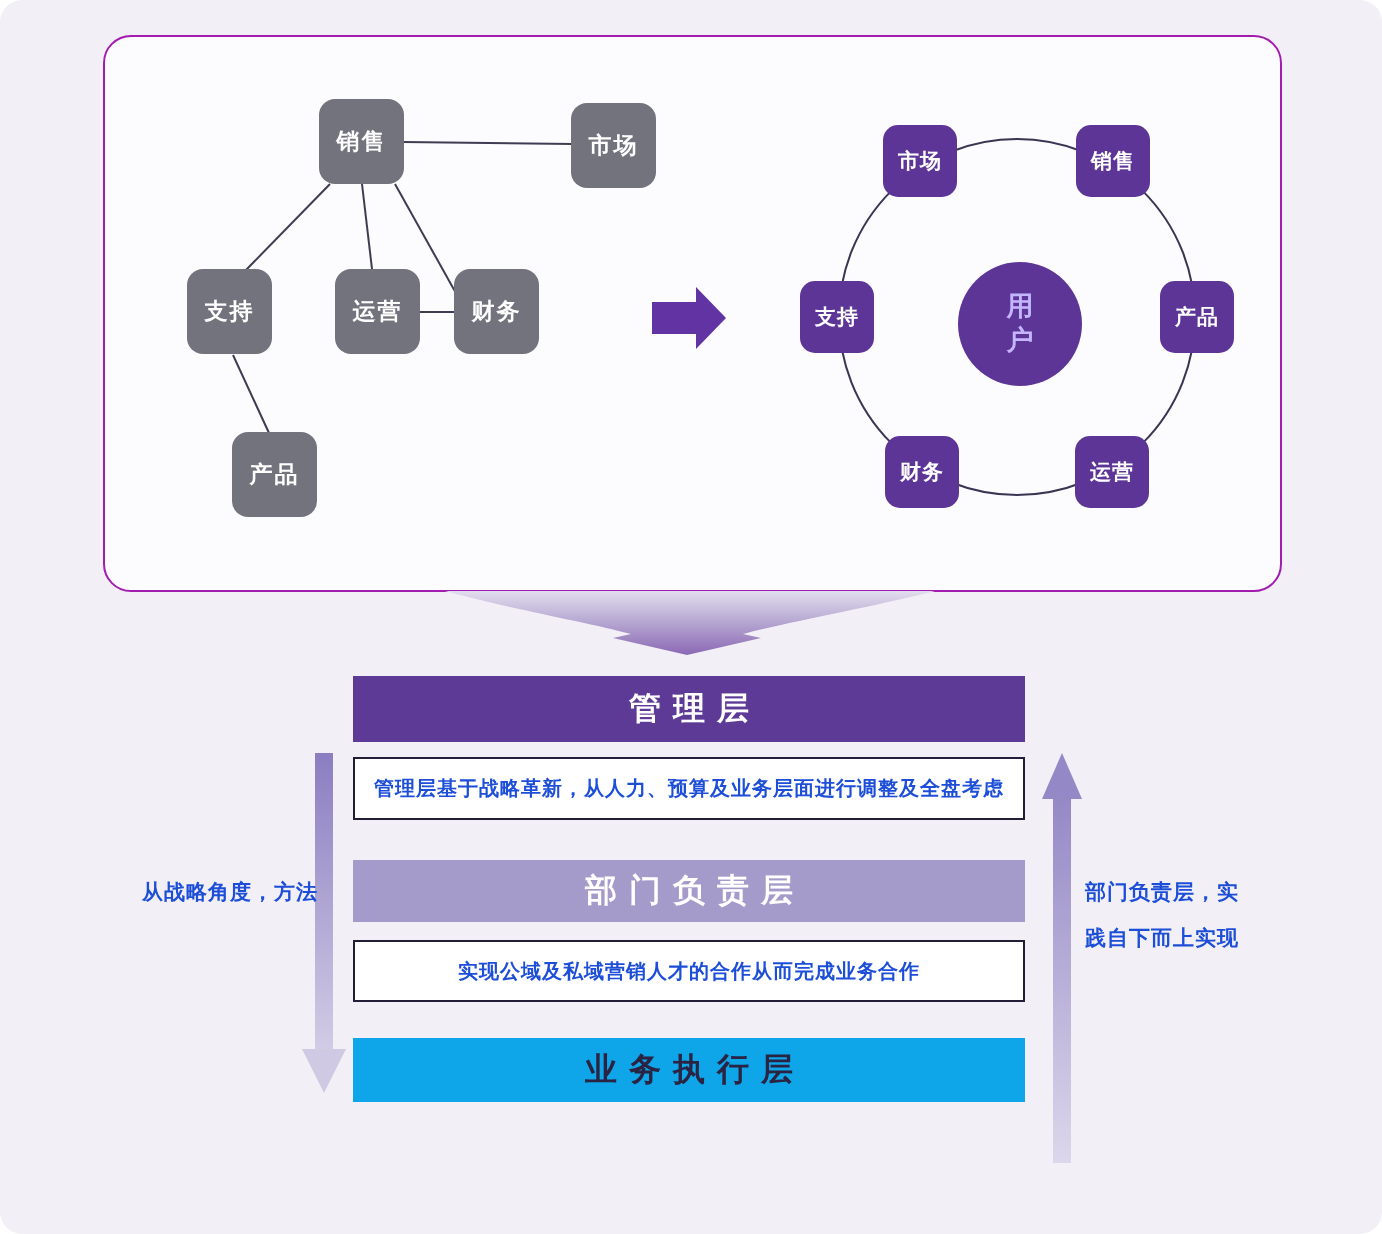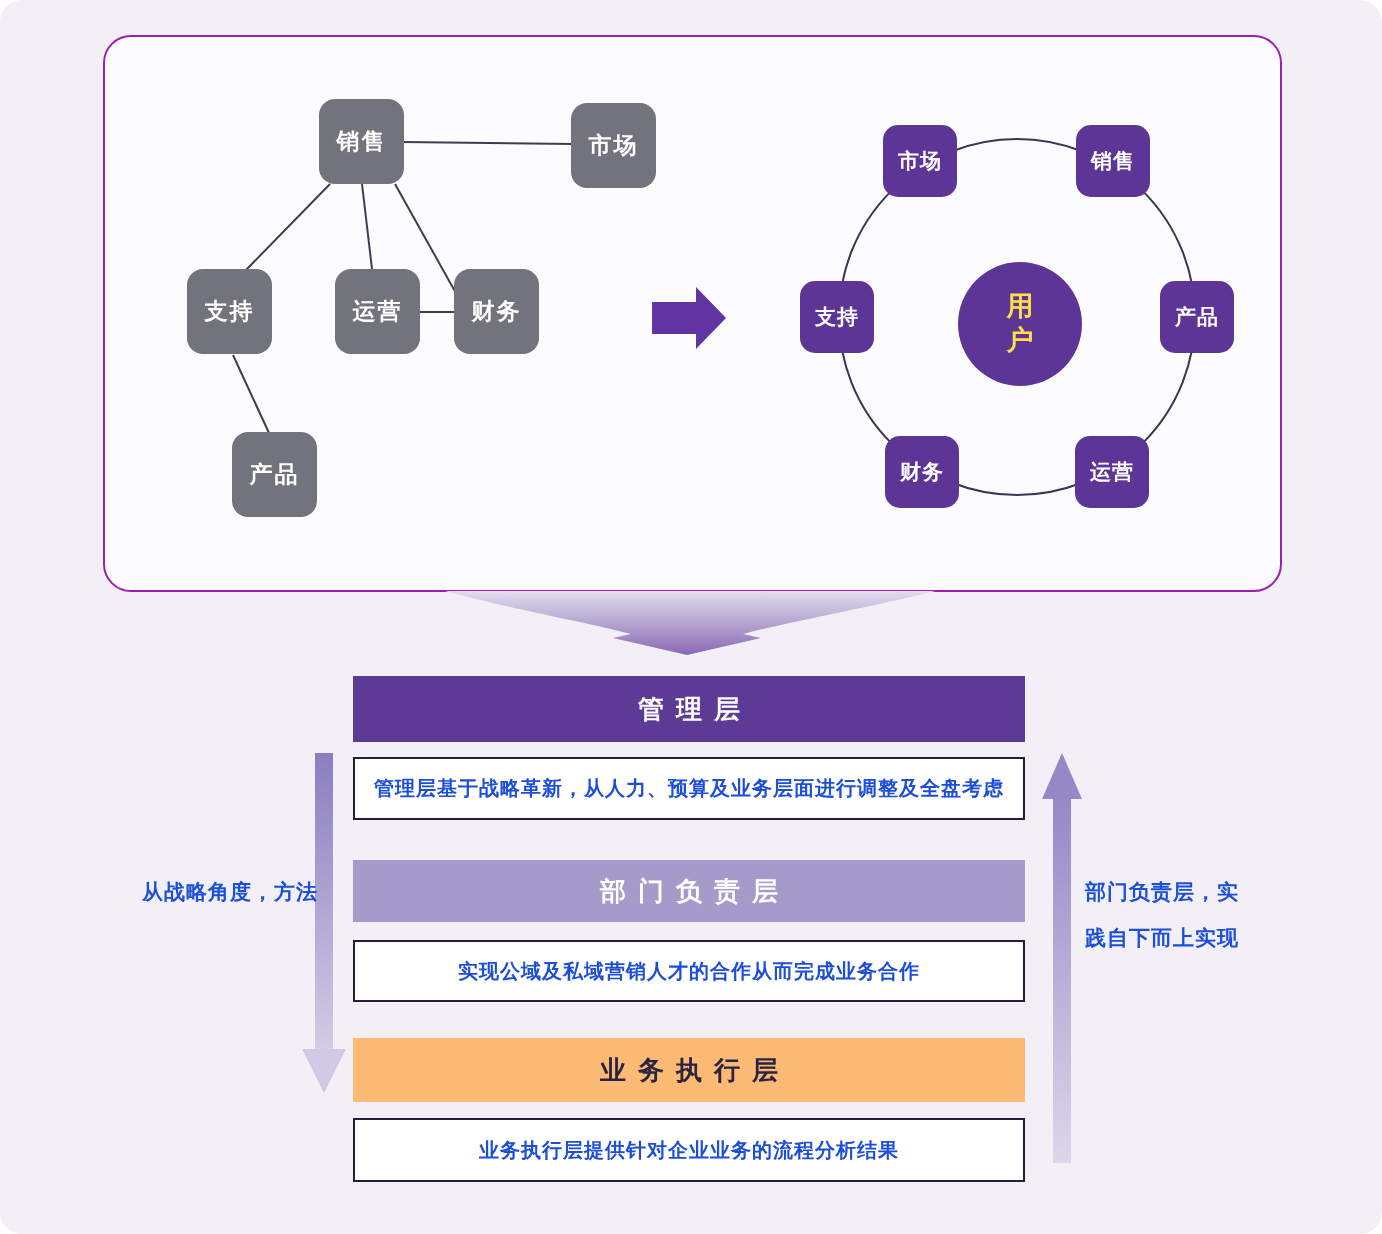--- a/index.html
+++ b/index.html
@@ -18,35 +18,35 @@
     position:absolute;display:flex;align-items:center;justify-content:center;
     color:#ffffff;font-weight:bold;
   }
   .gray-node{width:85px;height:85px;background:#73737d;border-radius:16px;font-size:23px;letter-spacing:2px;}
   .purple-node{width:74px;height:72px;background:#5c3597;border-radius:15px;font-size:21px;letter-spacing:1px;}
   .user-circle{
     position:absolute;left:853px;top:225px;width:124px;height:124px;border-radius:50%;
     background:#5c3597;display:flex;align-items:center;justify-content:center;
   }
   .user-circle .label{
-    color:#fde047;font-size:27px;font-weight:bold;width:1.15em;
+    color:#c4b5fd;font-size:27px;font-weight:bold;width:1.15em;
     word-break:break-all;line-height:1.25;text-align:center;
   }
   .transform-arrow{position:absolute;left:547px;top:250px;}
   
   .funnel{position:absolute;left:443px;top:589px;}
   
   .bar,.desc{
     position:absolute;left:353px;width:672px;
     display:flex;align-items:center;justify-content:center;box-sizing:border-box;
   }
-  .bar{color:#ffffff;font-weight:bold;font-size:26px;letter-spacing:12px;text-indent:12px;}
+  .bar{color:#ffffff;font-weight:bold;font-size:32px;letter-spacing:12px;text-indent:12px;}
   .bar1{top:676px;height:66px;background:#5d3a96;}
   .bar2{top:860px;height:62px;background:#a59bca;}
-  .bar3{top:1038px;height:64px;background:#fdba74;color:#2a2342;}
+  .bar3{top:1038px;height:64px;background:#0ea5e9;color:#2a2342;}
   .desc{
     background:#ffffff;border:2px solid #221e38;
     color:#1d4ed8;font-weight:bold;font-size:20px;letter-spacing:1px;
   }
   .desc1{top:757px;height:63px;}
   .desc2{top:940px;height:62px;font-family:Liberation Serif, serif;}
   .desc3{top:1118px;height:64px;}
   
   .side-arrow{position:absolute;}
   .arrow-left{left:300px;top:753px;}
@@ -135,21 +135,20 @@
     <path d="M 2 2 L 492 2 C 420 20 345 33 300 45 L 318 49 L 244 66 L 170 49 L 188 45 C 143 33 68 20 2 2 Z" fill="url(#funnelGrad)"></path>
   </svg>
 
   <div class="bar bar1">管理层</div>
   <div class="desc desc1">管理层基于战略革新，从人力、预算及业务层面进行调整及全盘考虑</div>
 
   <div class="bar bar2">部门负责层</div>
   <div class="desc desc2">实现公域及私域营销人才的合作从而完成业务合作</div>
 
   <div class="bar bar3">业务执行层</div>
-  <div class="desc desc3">业务执行层提供针对企业业务的流程分析结果</div>
 
   <svg class="side-arrow arrow-left" width="48" height="340" viewBox="0 0 48 340">
     <defs>
       <linearGradient id="leftGrad" x1="0" y1="0" x2="0" y2="1">
         <stop offset="0" stop-color="#8a7ec1"></stop>
         <stop offset="1" stop-color="#d2cce5"></stop>
       </linearGradient>
     </defs>
     <rect x="15" y="0" width="18" height="298" fill="url(#leftGrad)"></rect>
     <polygon points="2,296 46,296 24,340" fill="#cfc9e3"></polygon>

